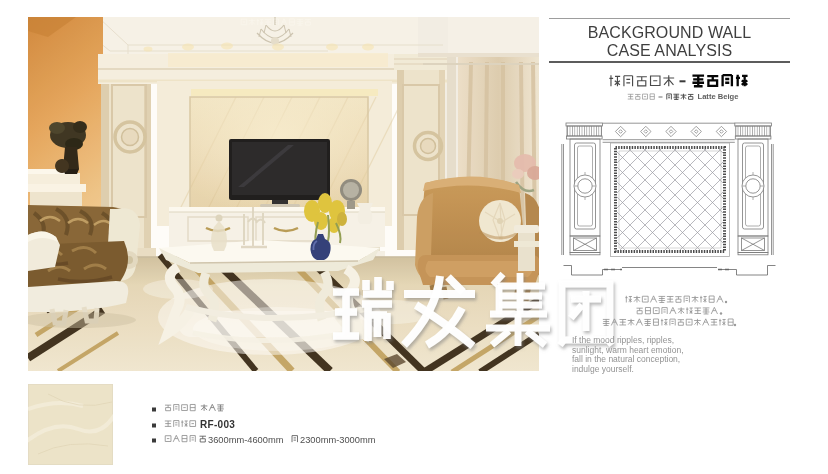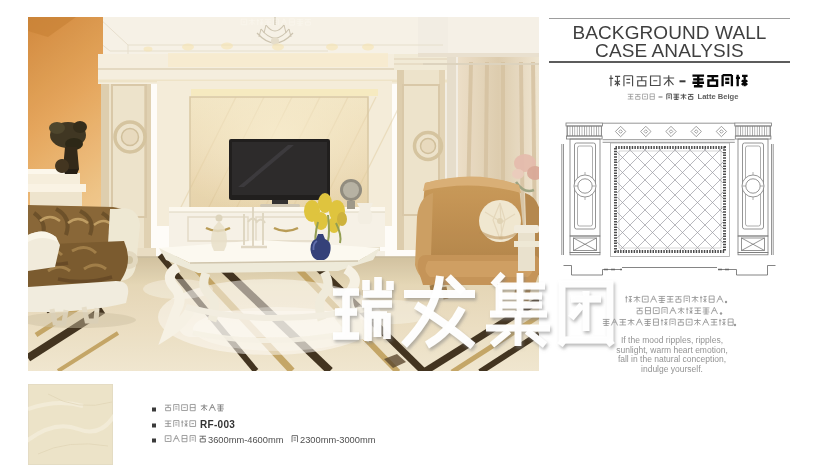--- a/index.html
+++ b/index.html
@@ -347,21 +347,21 @@
 <g stroke-width="6.8">
           <path d="M562 284 H610 V340 H562 Z"></path>
           <path d="M560 345 L564 340 M612 345 L608 340"></path>
           <path d="M571 299 H601 M586 291 V331 M582 305 L571 318"></path>
         </g>
 </g>
 </svg>
 
 <div class="abs" style="left:549px;top:18px;width:241px;height:1px;background:#9d9d9d"></div>
 
-<div class="abs" style="left:549px;top:24px;width:241px;text-align:center;font-size:19px;line-height:17.5px;color:#3f3f3f;letter-spacing:0.1px;">BACKGROUND WALL<br>CASE ANALYSIS</div>
+<div class="abs" style="left:549px;top:24px;width:241px;text-align:center;font-size:16px;line-height:17.5px;color:#3f3f3f;letter-spacing:0.1px;">BACKGROUND WALL<br>CASE ANALYSIS</div>
 
 <div class="abs" style="left:549px;top:61px;width:241px;height:2px;background:#5c5c5c"></div>
 
 <svg class="abs" style="left:549px;top:70px" width="241" height="34" viewBox="0 0 241 34">
 <use href="#t7" transform="translate(59.0 4.0) scale(1.350)" stroke="#4a4a4a" stroke-width="0.85"></use>
       <use href="#t5" transform="translate(72.5 4.0) scale(1.350)" stroke="#4a4a4a" stroke-width="0.85"></use>
       <use href="#t8" transform="translate(86.0 4.0) scale(1.350)" stroke="#4a4a4a" stroke-width="0.85"></use>
       <use href="#t0" transform="translate(99.5 4.0) scale(1.350)" stroke="#4a4a4a" stroke-width="0.85"></use>
       <use href="#t3" transform="translate(113.0 4.0) scale(1.350)" stroke="#4a4a4a" stroke-width="0.85"></use>
       <rect x="130.5" y="10.3" width="6" height="2" fill="#3a3a3a"></rect>
@@ -513,21 +513,21 @@
         <use href="#t0" transform="translate(90.0 24.0) scale(0.830)" stroke="#8f8f8f" stroke-width="0.96"></use>
         <use href="#t3" transform="translate(98.3 24.0) scale(0.830)" stroke="#8f8f8f" stroke-width="0.96"></use>
         <use href="#t6" transform="translate(106.6 24.0) scale(0.830)" stroke="#8f8f8f" stroke-width="0.96"></use>
         <use href="#t1" transform="translate(114.9 24.0) scale(0.830)" stroke="#8f8f8f" stroke-width="0.96"></use>
         <use href="#t7" transform="translate(123.2 24.0) scale(0.830)" stroke="#8f8f8f" stroke-width="0.96"></use>
         <use href="#t2" transform="translate(131.5 24.0) scale(0.830)" stroke="#8f8f8f" stroke-width="0.96"></use>
         <circle cx="140" cy="31" r="1.2" fill="#9a9a9a"></circle>
       </g>
 </svg>
 
-<div class="abs" style="left:572px;top:336px;width:200px;text-align:center;font-size:8.5px;line-height:9.5px;color:#939393;">If the mood ripples, ripples,<br>sunlight, warm heart emotion,<br>fall in the natural conception,<br>indulge yourself.</div>
+<div class="abs" style="left:572px;top:336px;width:200px;text-align:left;font-size:8.5px;line-height:9.5px;color:#939393;">If the mood ripples, ripples,<br>sunlight, warm heart emotion,<br>fall in the natural conception,<br>indulge yourself.</div>
 
 <svg class="abs" style="left:28px;top:384px" width="85" height="81" viewBox="0 0 85 81">
       <rect width="85" height="81" fill="#ece3c8"></rect>
       <rect width="85" height="81" fill="none" stroke="#e2dac2" stroke-width="1.5"></rect>
       <g stroke="#f4eedb" stroke-width="4" opacity="0.8" fill="none">
         <path d="M-5 60 Q25 35 50 45 T90 25"></path>
         <path d="M0 25 Q30 15 55 22"></path>
       </g>
       <g stroke="#ded2b2" stroke-width="1" opacity="0.6" fill="none">
         <path d="M10 70 Q40 55 80 62"></path>

